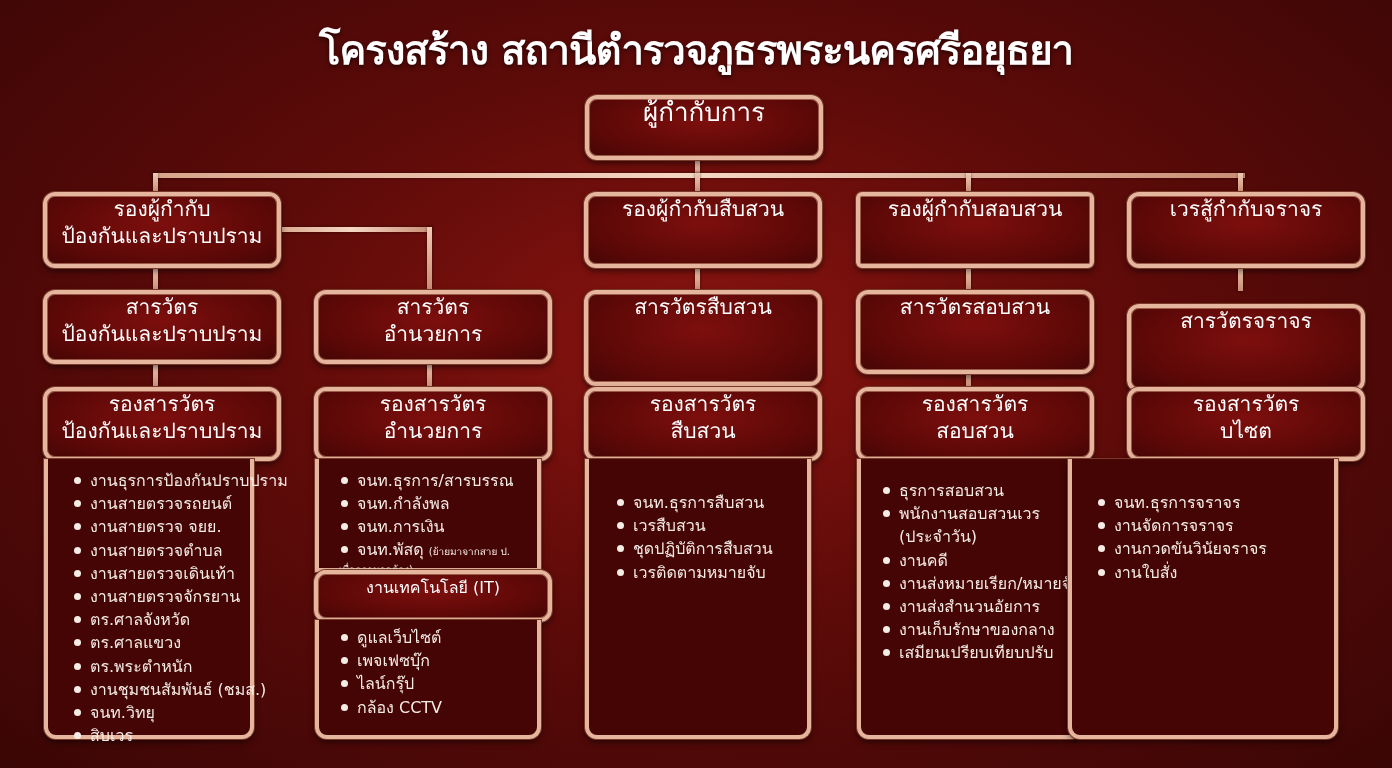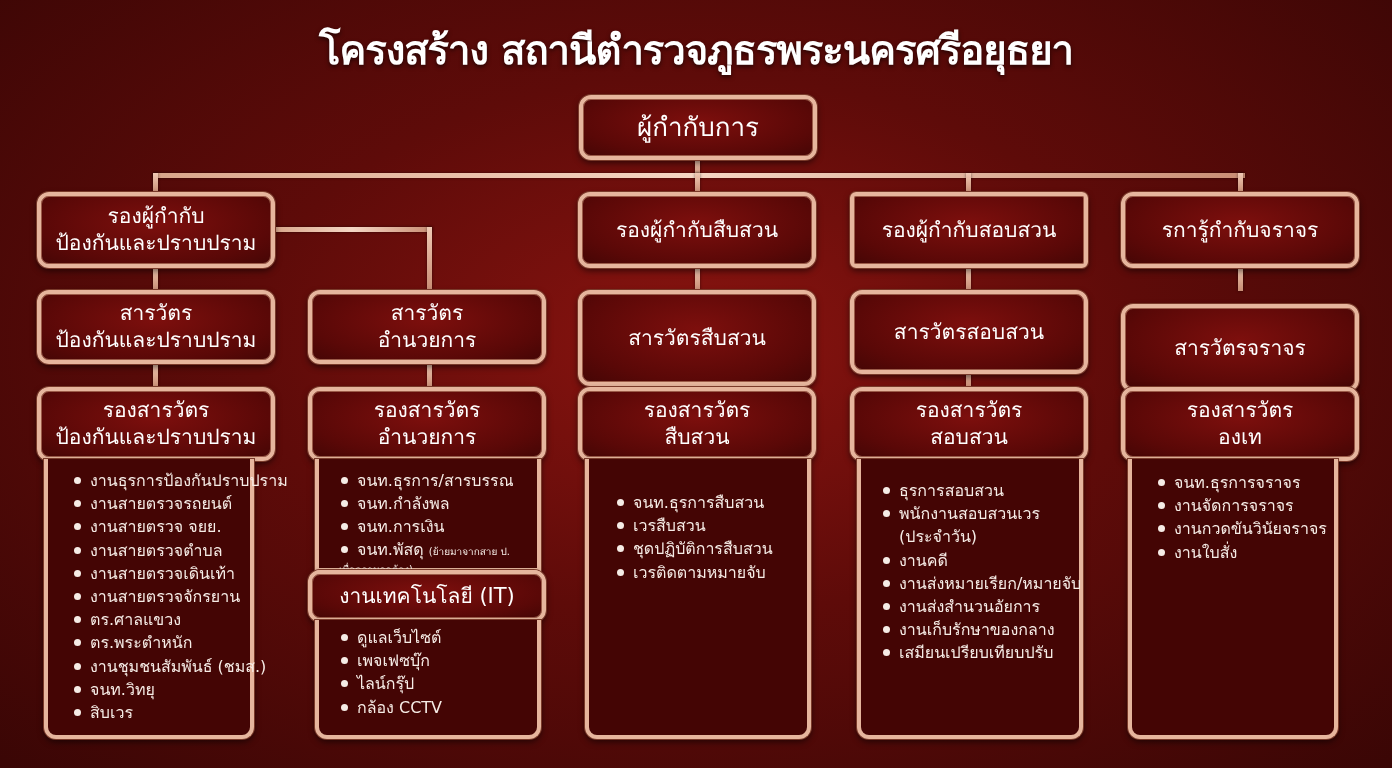--- a/index.html
+++ b/index.html
@@ -13,22 +13,22 @@
     font-family: "DejaVu Sans", sans-serif; font-weight:bold; font-size:40px;
     letter-spacing:-1px; color:#fff; text-shadow:0 2px 4px rgba(0,0,0,0.6);
   }
   .line { position:absolute; background: linear-gradient(90deg,#d9a58a,#f5d6c4,#c98d74); box-shadow:0 0 3px rgba(0,0,0,0.5); }
   .vline { position:absolute; width:5px; background: linear-gradient(180deg,#f0c9b4,#c98d74); box-shadow:0 0 3px rgba(0,0,0,0.5); }
   .box {
     position:absolute; box-sizing:border-box;
     border:4px solid #e6b59d; border-radius:12px;
     background: radial-gradient(ellipse at 50% 40%, #7d0f0d 0%, #5a0807 70%, #450605 100%);
     box-shadow: 0 0 0 1px #7a3a2a, inset 0 0 0 1px #9b5a48, 0 3px 6px rgba(0,0,0,0.55);
-    display:flex; flex-direction:column; align-items:center; justify-content:center;
-    text-align:center; font-size:21px; line-height:27px; color:#fff;
+    display:flex; flex-direction:column; align-items:center; 
+    text-align:center; font-size:21px; line-height:27px; color:#fff;margin-left:6px;
   }
   .list {
     position:absolute; box-sizing:border-box;
     border:4px solid #e6b59d; border-top:none; border-radius:0 0 12px 12px;
     background: #440504;
     box-shadow: 0 0 0 1px #7a3a2a, 0 3px 6px rgba(0,0,0,0.55);
   }
   .list ul { list-style:none; margin:0; padding:0; }
   .list li { position:relative; padding-left:20px; font-size:16px; line-height:23.2px; color:#f6ece6; white-space:nowrap; }
   .list li.cont { padding-left:20px; }
@@ -75,20 +75,21 @@
   <span>ป้องกันและปราบปราม</span>
 </div>
 <div class="list" style="left:44px; top:459px; width:210px; height:280px; padding:10px 8px 0 22px;">
   <ul>
     <li><span class="bullet"></span><span>งานธุรการป้องกันปราบปราม</span></li>
     <li><span class="bullet"></span><span>งานสายตรวจรถยนต์</span></li>
     <li><span class="bullet"></span><span>งานสายตรวจ จยย.</span></li>
     <li><span class="bullet"></span><span>งานสายตรวจตำบล</span></li>
     <li><span class="bullet"></span><span>งานสายตรวจเดินเท้า</span></li>
     <li><span class="bullet"></span><span>งานสายตรวจจักรยาน</span></li>
+    <li><span class="bullet"></span><span>ตร.ศาลจังหวัด</span></li>
     <li><span class="bullet"></span><span>ตร.ศาลแขวง</span></li>
     <li><span class="bullet"></span><span>ตร.พระตำหนัก</span></li>
     <li><span class="bullet"></span><span>งานชุมชนสัมพันธ์ (ชมส.)</span></li>
     <li><span class="bullet"></span><span>จนท.วิทยุ</span></li>
     <li><span class="bullet"></span><span>สิบเวร</span></li>
   </ul>
 </div>
 
 <div class="box" style="left:308px; top:290px; width:238px; height:74px;">
   <span>สารวัตร</span>
@@ -100,21 +101,21 @@
 </div>
 <div class="list" style="left:315px; top:459px; width:226px; height:113px; padding:10px 0 0 18px; border-radius:0;">
   <ul>
     <li><span class="bullet"></span><span>จนท.ธุรการ/สารบรรณ</span></li>
     <li><span class="bullet"></span><span>จนท.กำลังพล</span></li>
     <li><span class="bullet"></span><span>จนท.การเงิน</span></li>
     <li style="line-height:18px; padding-top:2px;"><span class="bullet" style="top:7px;"></span><span>จนท.พัสดุ</span> <small>(ย้ายมาจากสาย ป.</small></li>
     <li class="cont" style="line-height:13px; padding-left:2px;"><small>เพื่อความถูกต้อง)</small></li>
   </ul>
 </div>
-<div class="box" style="left:308px; top:570px; width:238px; height:52px; font-size:21px;">
+<div class="box" style="left:308px; top:570px; width:238px; height:52px; font-size:16px;">
   <span>งานเทคโนโลยี (IT)</span>
 </div>
 <div class="list" style="left:315px; top:620px; width:226px; height:119px; padding:6px 0 0 18px;">
   <ul>
     <li><span class="bullet"></span><span>ดูแลเว็บไซต์</span></li>
     <li><span class="bullet"></span><span>เพจเฟซบุ๊ก</span></li>
     <li><span class="bullet"></span><span>ไลน์กรุ๊ป</span></li>
     <li><span class="bullet"></span><span>กล้อง CCTV</span></li>
   </ul>
 </div>
@@ -155,29 +156,29 @@
     <li class="cont"><span>(ประจำวัน)</span></li>
     <li><span class="bullet"></span><span>งานคดี</span></li>
     <li><span class="bullet"></span><span>งานส่งหมายเรียก/หมายจับ</span></li>
     <li><span class="bullet"></span><span>งานส่งสำนวนอัยการ</span></li>
     <li><span class="bullet"></span><span>งานเก็บรักษาของกลาง</span></li>
     <li><span class="bullet"></span><span>เสมียนเปรียบเทียบปรับ</span></li>
   </ul>
 </div>
 
 <div class="box" style="left:1121px; top:192px; width:238px; height:76px;">
-  <span>รการู้กำกับจราจร</span>
+  <span>เวรสู้กำกับจราจร</span>
 </div>
 <div class="box" style="left:1121px; top:304px; width:238px; height:88px;font-family:Liberation Serif, serif;">
   <span>สารวัตรจราจร</span>
 </div>
 <div class="box" style="left:1121px; top:387px; width:238px; height:74px;">
   <span>รองสารวัตร</span>
-  <span>องเท</span>
+  <span>บไซต</span>
 </div>
-<div class="list" style="left:1128px; top:459px; width:210px; height:280px; padding:12px 0 0 22px;">
+<div class="list" style="left:1068px; top:459px; width:270px; height:280px; padding:32px 0 0 22px;">
   <ul>
     <li><span class="bullet"></span><span>จนท.ธุรการจราจร</span></li>
     <li><span class="bullet"></span><span>งานจัดการจราจร</span></li>
     <li><span class="bullet"></span><span>งานกวดขันวินัยจราจร</span></li>
     <li><span class="bullet"></span><span>งานใบสั่ง</span></li>
   </ul>
 </div>
 
 </body></html>

